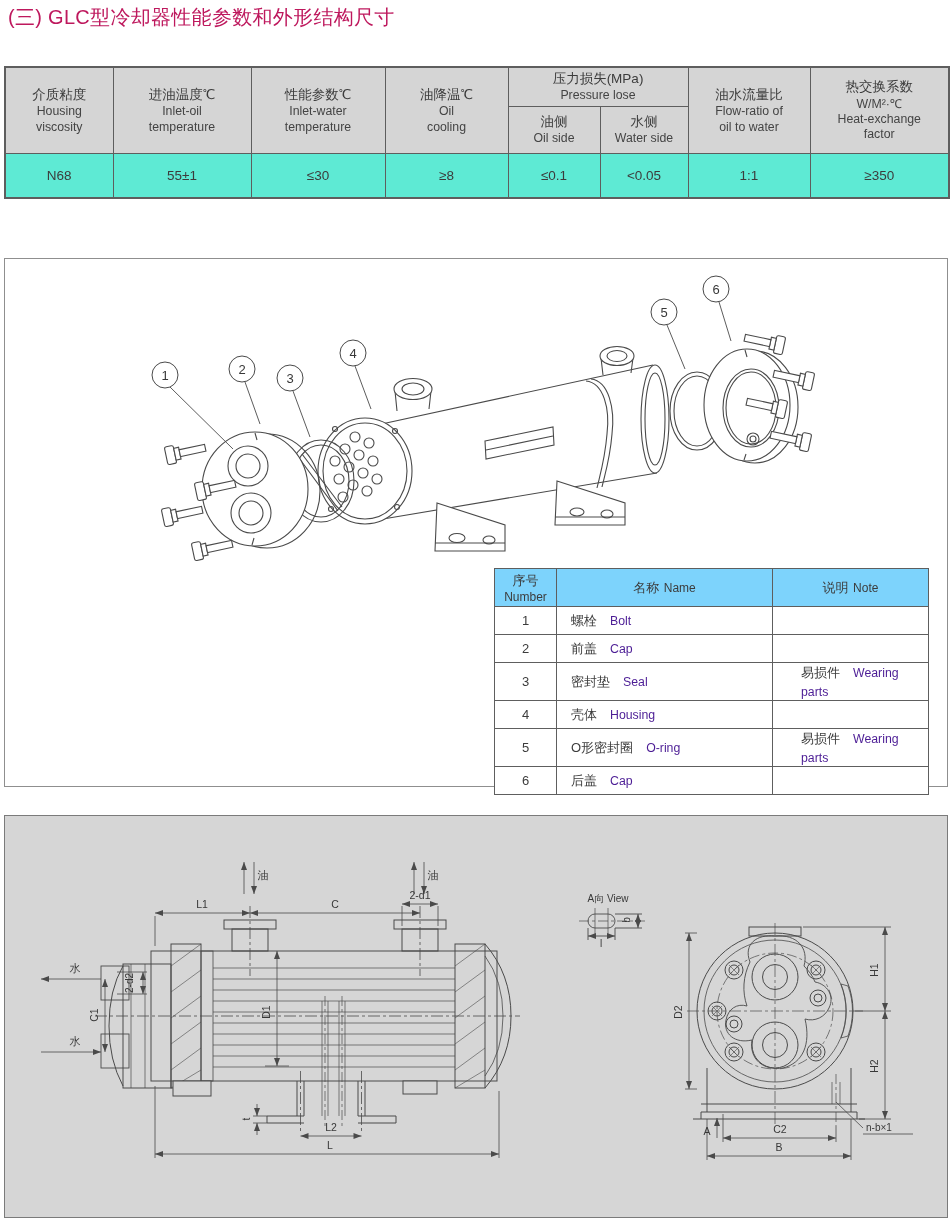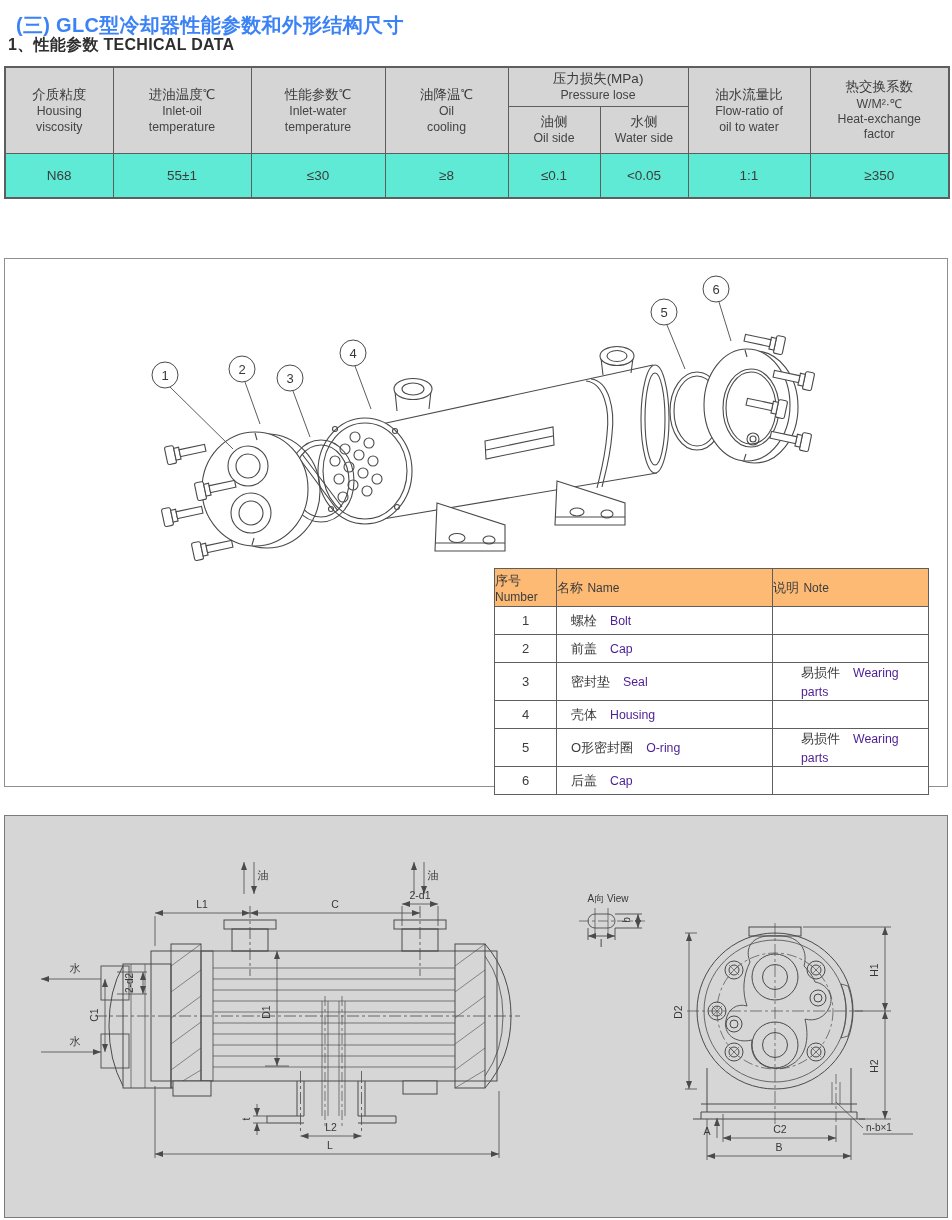--- a/index.html
+++ b/index.html
@@ -1,38 +1,38 @@
 <!DOCTYPE html>
 <html><head>
 <meta charset="utf-8">
 <style>
   html,body{margin:0;padding:0}
   body{width:952px;height:1220px;background:#fff;font-family:"Liberation Sans",sans-serif;color:#3c3c3c;position:relative;overflow:hidden}
   .abs{position:absolute}
-  h1.title{left:8px;top:4px;font-size:20px;font-weight:700;color:#3b82f6;margin:8px;letter-spacing:.3px}
+  h1.title{left:8px;top:4px;font-size:20px;font-weight:400;color:#be185d;margin:0;letter-spacing:.3px}
   h2.sec{font-size:16px;font-weight:600;color:#2e2e2e;margin:0;letter-spacing:.3px}
   #sec1{left:8px;top:35px}
   #sec2{left:8px;top:213px}
 
   table.spec{left:4px;top:66px;width:944px;border-collapse:collapse;table-layout:fixed;text-align:center;border:2px solid #5e5e5e}
   table.spec th,table.spec td{border:1px solid #5e5e5e;padding:0;font-weight:400;vertical-align:middle}
   table.spec thead th{background:#d5d5d5}
   table.spec .zh{font-size:13.5px;line-height:1.35}
   table.spec .en{font-size:12.3px;line-height:1.25;color:#444}
   table.spec tr.grp-row th{height:38px}
   table.spec tr.sub-row th{height:46px}
   table.spec tr.val-row td{height:43px;font-size:13.5px;background:#5eead4}
 
   .panel{background:#fff;border:1px solid #8f8f8f}
   #box1{left:4px;top:258px;width:942px;height:527px}
   #box2{left:4px;top:815px;width:942px;height:401px;background:#d6d6d6;border-color:#7b7b7b}
 
   table.parts{left:489px;top:309px;border-collapse:collapse;table-layout:fixed;background:#fff;border:1.5px solid #5e5e5e}
   table.parts th,table.parts td{border:1px solid #5e5e5e;padding:0;font-weight:400;vertical-align:middle}
-  table.parts thead th{background:#fdba74;height:37px;text-align:left}
+  table.parts thead th{background:#7dd3fc;height:37px;text-align:center}
   table.parts td{height:27px}
   table.parts .hzh{font-size:13px}
   table.parts .hen{font-size:12px}
   table.parts td.num{text-align:center;font-size:13px}
   table.parts td.name{text-align:left;padding-left:14px}
   table.parts td.note{text-align:left;padding-left:28px}
   table.parts .zh{font-size:13px}
   table.parts .en{font-size:12.3px;margin-left:13px;color:#4c1d95}
 
   svg{display:block}
@@ -41,21 +41,20 @@
   .dimb{font-size:10.5px}
   .zhl{font-size:11px}
   .callout-num{font-size:13px}
 </style>
 </head>
 <body>
 
 <div class="abs" style="inset:0">
 
   <h1 class="abs title">(三) GLC型冷却器性能参数和外形结构尺寸</h1>
-  <h2 class="abs sec" id="sec1">1、性能参数 TECHICAL DATA</h2>
 
   <table class="abs spec">
     <colgroup>
       <col style="width:108px">
         <col style="width:138px">
         <col style="width:134px">
         <col style="width:123px">
       <col style="width:92px">
         <col style="width:88px">
         <col style="width:122px">

